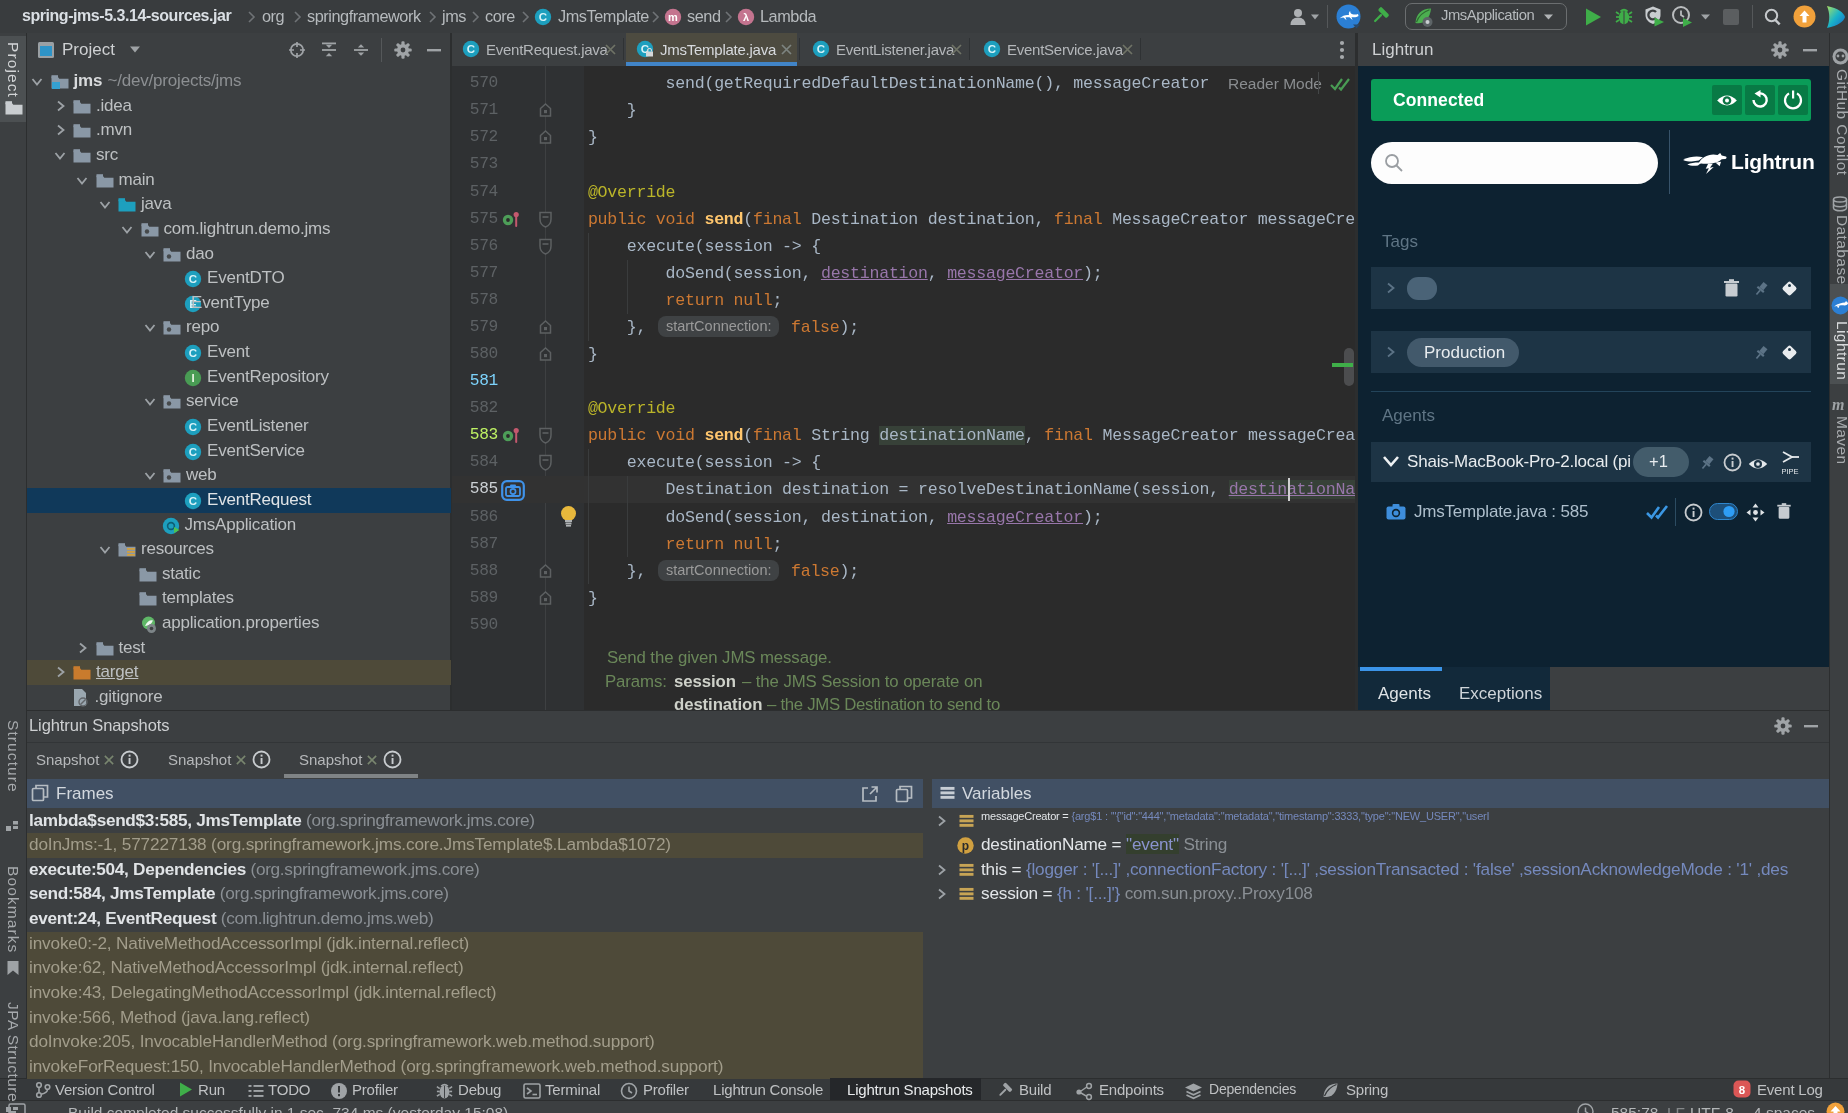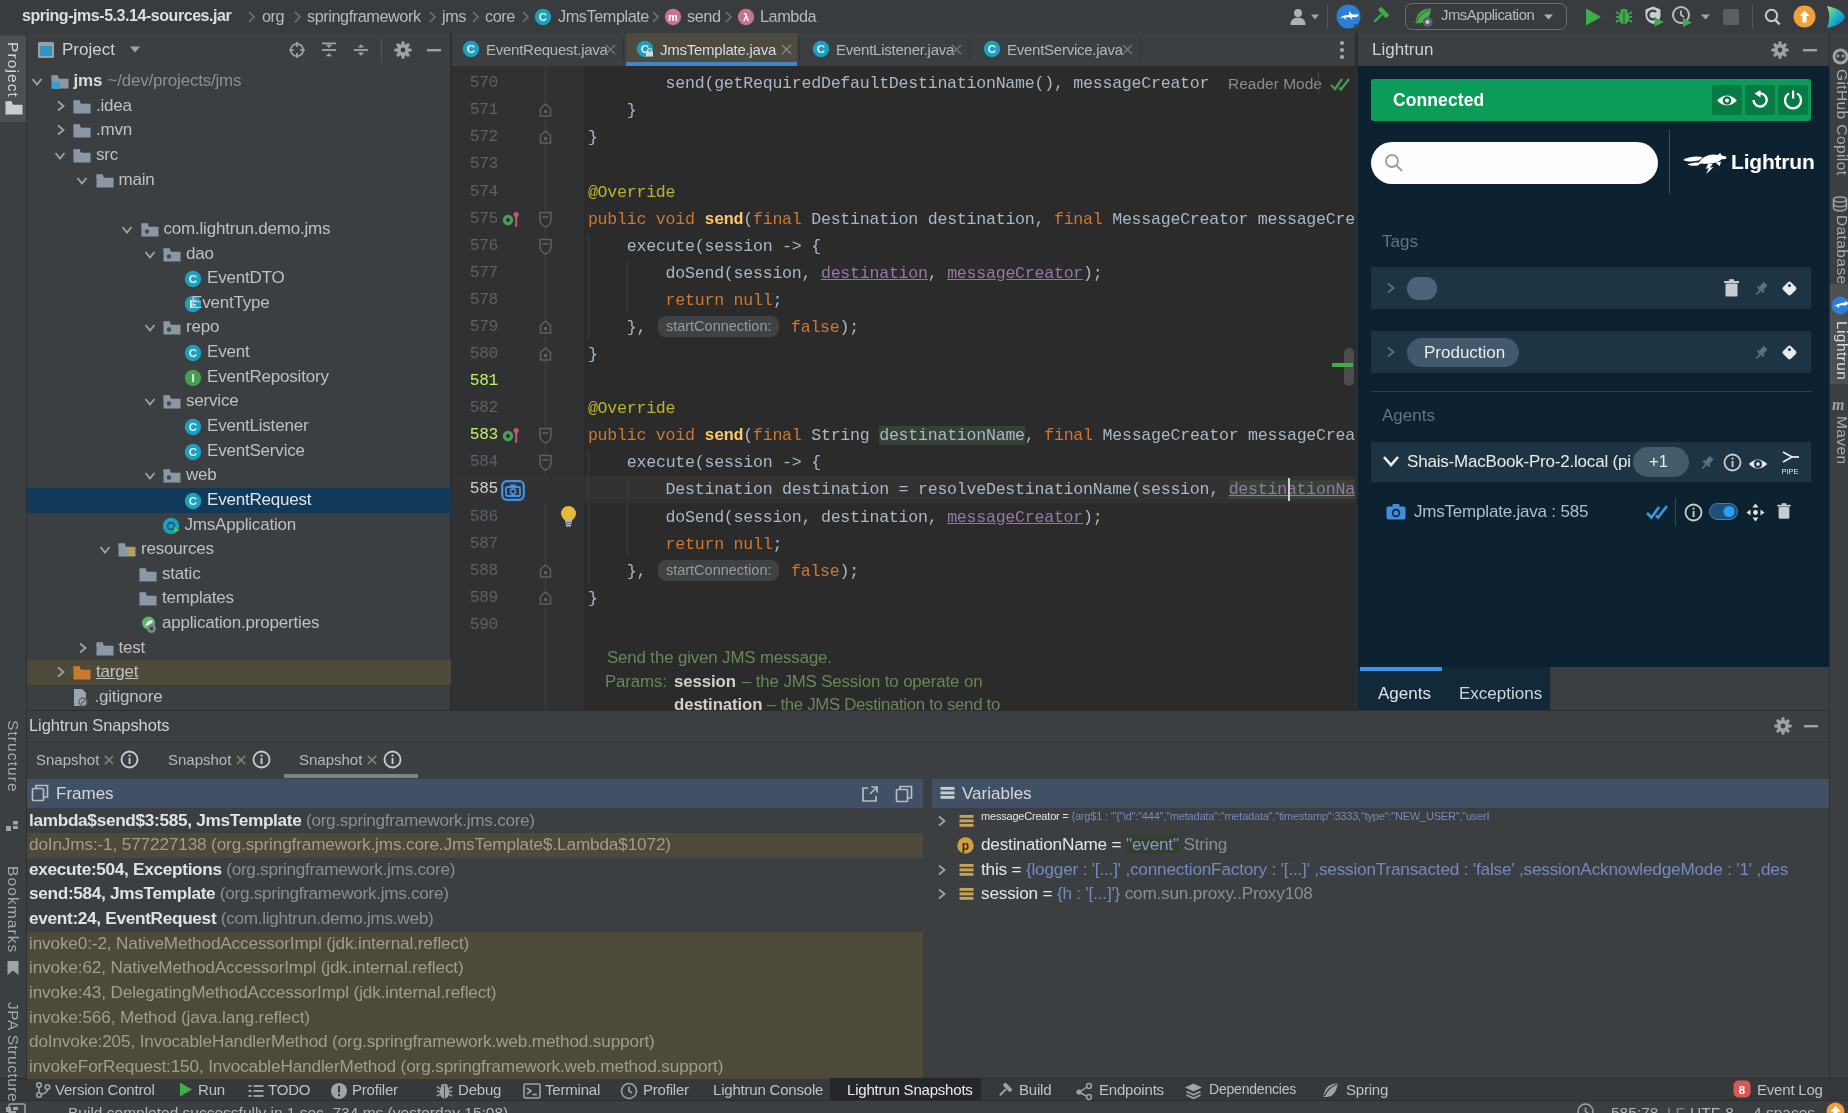--- a/index.html
+++ b/index.html
@@ -282,20 +282,30 @@
 <div class="trow" style="top:167.6px">
       <svg class="abs" style="left:48.0px;top:5px" width="14" height="14" viewBox="0 0 14 14" xmlns="http://www.w3.org/2000/svg">
         <polyline points="2.5,5 7,10.5 11.5,5" fill="none" stroke="#9da2a6" stroke-width="1.8"></polyline>
       </svg>
       <svg class="abs" style="left:68.5px;top:5px" width="18" height="15" viewBox="0 0 18 15" xmlns="http://www.w3.org/2000/svg">
         <path fill="#8a98a6" d="M0.5 2.5 h6 l1.8 2.2 h9.2 v9.8 h-17 z"></path>
         <path fill="#8a98a6" d="M0.5 1.2 h6.5 v3 h-6.5 z"></path>
       </svg>
       <span class="tlab" style="left:91.5px;">main</span>
     </div>
+<div class="trow" style="top:192.2px">
+      <svg class="abs" style="left:70.5px;top:5px" width="14" height="14" viewBox="0 0 14 14" xmlns="http://www.w3.org/2000/svg">
+        <polyline points="2.5,5 7,10.5 11.5,5" fill="none" stroke="#9da2a6" stroke-width="1.8"></polyline>
+      </svg>
+      <svg class="abs" style="left:91.0px;top:5px" width="18" height="15" viewBox="0 0 18 15" xmlns="http://www.w3.org/2000/svg">
+        <path fill="#1d9fbe" d="M0.5 2.5 h6 l1.8 2.2 h9.2 v9.8 h-17 z"></path>
+        <path fill="#1d9fbe" d="M0.5 1.2 h6.5 v3 h-6.5 z"></path>
+      </svg>
+      <span class="tlab" style="left:114.0px;">java</span>
+    </div>
 <div class="trow" style="top:216.8px">
       <svg class="abs" style="left:93.0px;top:5px" width="14" height="14" viewBox="0 0 14 14" xmlns="http://www.w3.org/2000/svg">
         <polyline points="2.5,5 7,10.5 11.5,5" fill="none" stroke="#9da2a6" stroke-width="1.8"></polyline>
       </svg>
       <svg class="abs" style="left:113.5px;top:5px" width="18" height="15" viewBox="0 0 18 15" xmlns="http://www.w3.org/2000/svg">
         <path fill="#8a98a6" d="M0.5 2.5 h6 l1.8 2.2 h9.2 v9.8 h-17 z"></path>
         <path fill="#8a98a6" d="M0.5 1.2 h6.5 v3 h-6.5 z"></path>
         <circle cx="6" cy="9.5" r="2.2" fill="#46494b"></circle>
       </svg>
       <span class="tlab" style="left:136.5px;">com.lightrun.demo.jms</span>
@@ -521,21 +531,21 @@
 <div class="lnum" style="left:452px;top:97.3px;color:#5d6164">571</div>
 <div class="lnum" style="left:452px;top:124.4px;color:#5d6164">572</div>
 <div class="lnum" style="left:452px;top:151.4px;color:#5d6164">573</div>
 <div class="lnum" style="left:452px;top:178.5px;color:#5d6164">574</div>
 <div class="lnum" style="left:452px;top:205.6px;color:#5d6164">575</div>
 <div class="lnum" style="left:452px;top:232.7px;color:#5d6164">576</div>
 <div class="lnum" style="left:452px;top:259.8px;color:#5d6164">577</div>
 <div class="lnum" style="left:452px;top:286.8px;color:#5d6164">578</div>
 <div class="lnum" style="left:452px;top:313.9px;color:#5d6164">579</div>
 <div class="lnum" style="left:452px;top:341.0px;color:#5d6164">580</div>
-<div class="lnum" style="left:452px;top:368.1px;color:#bef264">581</div>
+<div class="lnum" style="left:452px;top:368.1px;color:#7dd3fc">581</div>
 <div class="lnum" style="left:452px;top:395.2px;color:#5d6164">582</div>
 <div class="lnum" style="left:452px;top:422.2px;color:#bef264">583</div>
 <div class="lnum" style="left:452px;top:449.3px;color:#5d6164">584</div>
 <div class="lnum" style="left:452px;top:476.4px;color:#ccd0d4">585</div>
 <div class="lnum" style="left:452px;top:503.5px;color:#5d6164">586</div>
 <div class="lnum" style="left:452px;top:530.6px;color:#5d6164">587</div>
 <div class="lnum" style="left:452px;top:557.6px;color:#5d6164">588</div>
 <div class="lnum" style="left:452px;top:584.7px;color:#5d6164">589</div>
 <div class="lnum" style="left:452px;top:611.8px;color:#5d6164">590</div>
 <svg class="abs" style="left:501px;top:210.59999999999997px" width="20" height="17" viewBox="0 0 20 17" xmlns="http://www.w3.org/2000/svg">
@@ -866,21 +876,21 @@
 <div class="abs" style="left:932px;top:779px;width:897px;height:29px;background:#415064"></div>
 <svg class="abs" style="left:939px;top:786px" width="17" height="14" viewBox="0 0 17 15" xmlns="http://www.w3.org/2000/svg">
       <rect x="1" y="1" width="15" height="3.1" fill="#c7cdd4"></rect>
       <rect x="1" y="5.8" width="15" height="3.1" fill="#c7cdd4"></rect>
       <rect x="1" y="10.6" width="15" height="3.1" fill="#c7cdd4"></rect>
     </svg>
 <div class="abs" style="left:962px;top:784px;font-size:17px;color:#d3d8de">Variables</div>
 <div class="abs" style="left:29px;top:809.5px;font-size:17.2px;letter-spacing:-0.3px;white-space:pre"><span style="color:#e0e3e6;font-weight:bold">lambda$send$3:585, JmsTemplate</span> <span style="color:#8a8f94">(org.springframework.jms.core)</span></div>
 <div class="abs" style="left:27px;top:833.1px;width:896px;height:24.6px;background:#4e4a39"></div>
 <div class="abs" style="left:29px;top:834.1px;font-size:17.2px;color:#a29d8b;letter-spacing:-0.15px;white-space:pre">doInJms:-1, 577227138 (org.springframework.jms.core.JmsTemplate$.Lambda$1072)</div>
-<div class="abs" style="left:29px;top:858.8px;font-size:17.2px;letter-spacing:-0.3px;white-space:pre"><span style="color:#e0e3e6;font-weight:bold">execute:504, Exceptions</span> <span style="color:#8a8f94">(org.springframework.jms.core)</span></div>
+<div class="abs" style="left:29px;top:858.8px;font-size:17.2px;letter-spacing:-0.3px;white-space:pre"><span style="color:#e0e3e6;font-weight:bold">execute:504, Dependencies</span> <span style="color:#8a8f94">(org.springframework.jms.core)</span></div>
 <div class="abs" style="left:29px;top:883.4px;font-size:17.2px;letter-spacing:-0.3px;white-space:pre"><span style="color:#e0e3e6;font-weight:bold">send:584, JmsTemplate</span> <span style="color:#8a8f94">(org.springframework.jms.core)</span></div>
 <div class="abs" style="left:29px;top:908.1px;font-size:17.2px;letter-spacing:-0.3px;white-space:pre"><span style="color:#e0e3e6;font-weight:bold">event:24, EventRequest</span> <span style="color:#8a8f94">(com.lightrun.demo.jms.web)</span></div>
 <div class="abs" style="left:27px;top:931.7px;width:896px;height:24.6px;background:#4e4a39"></div>
 <div class="abs" style="left:29px;top:932.7px;font-size:17.2px;color:#a29d8b;letter-spacing:-0.15px;white-space:pre">invoke0:-2, NativeMethodAccessorImpl (jdk.internal.reflect)</div>
 <div class="abs" style="left:27px;top:956.3px;width:896px;height:24.6px;background:#4e4a39"></div>
 <div class="abs" style="left:29px;top:957.3px;font-size:17.2px;color:#a29d8b;letter-spacing:-0.15px;white-space:pre">invoke:62, NativeMethodAccessorImpl (jdk.internal.reflect)</div>
 <div class="abs" style="left:27px;top:981.0px;width:896px;height:24.6px;background:#4e4a39"></div>
 <div class="abs" style="left:29px;top:982.0px;font-size:17.2px;color:#a29d8b;letter-spacing:-0.15px;white-space:pre">invoke:43, DelegatingMethodAccessorImpl (jdk.internal.reflect)</div>
 <div class="abs" style="left:27px;top:1005.6px;width:896px;height:24.6px;background:#4e4a39"></div>
 <div class="abs" style="left:29px;top:1006.6px;font-size:17.2px;color:#a29d8b;letter-spacing:-0.15px;white-space:pre">invoke:566, Method (java.lang.reflect)</div>

